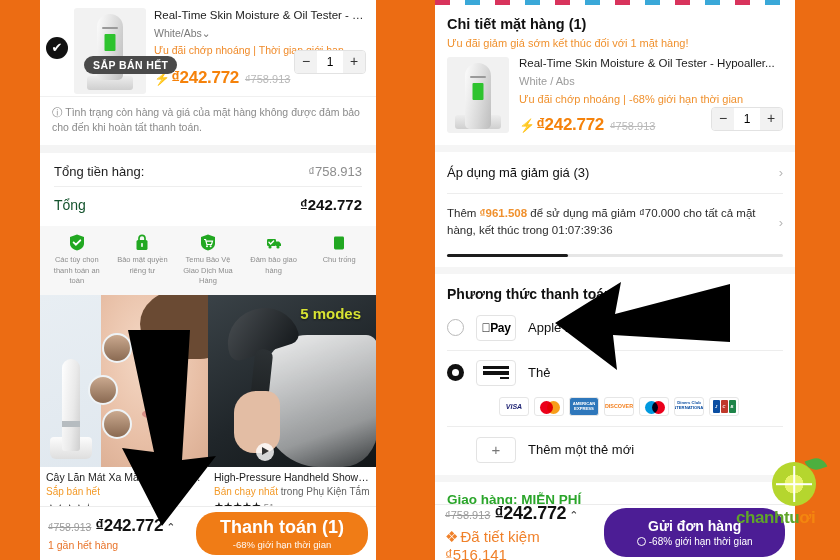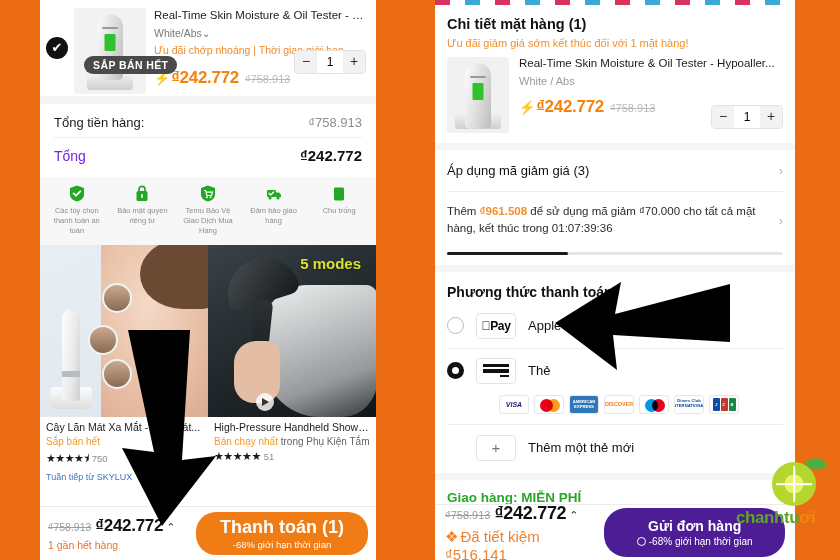--- a/index.html
+++ b/index.html
@@ -54,21 +54,21 @@
 
   .l-notice { font-size: 10.5px; color: #8a8a8a; line-height: 1.45; padding: 8px 12px 10px 12px; border-top: 1px solid #f0f0f0;}
   .sep-gray { height: 8px; background: #f4f4f4; }
 
   .l-sum { padding: 4px 14px 2px 14px; }
   .sum-row { display: flex; justify-content: space-between; align-items: center; padding: 7px 0; font-size: 13px; color: #1c1c1c;}
   .sum-row .val-gray { color: #8d8d8d; }
   .sum-row .val-orange { color: #f5900e; }
   .sum-div { height: 1px; background: #eee; }
   .sum-total { display: flex; justify-content: space-between; align-items: center; padding: 9px 0 11px 0;}
-  .sum-total .lbl { font-size: 14px; color: #6d28d9; }
+  .sum-total .lbl { font-size: 14px; color: #14532d; }
   .sum-total .amt { font-size: 15px; font-weight: bold; color: #111; }
 
   .trust-bar { background: #f7f7f7; display: flex; padding: 8px 4px 9px 4px; }
   .trust { flex: 1; text-align: center; padding: 0 2px; }
   .trust-ic { width: 16px; height: 17px; margin: 0 auto 4px auto; }
   .trust-lbl { font-size: 7.5px; color: #8e8e8e; line-height: 1.35; }
 
   .tiles { display: flex; height: 172px; }
   .tile { width: 50%; position: relative; overflow: hidden; }
   .tile-a { background: linear-gradient(160deg,#e8eef3,#dfe7ee); }
@@ -266,20 +266,21 @@
           <span class="price-old">₫758.913</span>
         </div>
       </div>
       <div class="qty-box">
         <div class="qty-btn">−</div>
         <div class="qty-val">1</div>
         <div class="qty-btn">+</div>
       </div>
     </div>
 
+    <div class="l-notice">ⓘ Tình trạng còn hàng và giá của mặt hàng không được đảm bảo cho đến khi hoàn tất thanh toán.</div>
     <div class="sep-gray"></div>
 
     <div class="l-sum">
       <div class="sum-row">
         <span>Tổng tiền hàng:</span>
         <span class="val-gray">₫758.913</span>
       </div>
       <div class="sum-div"></div>
       <div class="sum-total">
         <span class="lbl">Tổng</span>
@@ -441,20 +442,21 @@
       <div class="r-item">
         <div class="r-thumb">
           <div class="dev-base"></div>
           <div class="dev-body"></div>
           <div class="dev-line"></div>
           <div class="dev-screen"></div>
         </div>
         <div class="r-info">
           <div class="r-title">Real-Time Skin Moisture &amp; Oil Tester - Hypoaller...</div>
           <div class="r-variant">White / Abs</div>
+          <div class="r-promo">Ưu đãi chớp nhoáng | -68% giới hạn thời gian</div>
           <div class="r-priceline">
             <span class="bolt">⚡</span>
             <span class="price-now">₫242.772</span>
             <span class="price-old">₫758.913</span>
           </div>
         </div>
         <div class="qty-box" style="right:0;bottom:14px;">
           <div class="qty-btn">−</div>
           <div class="qty-val">1</div>
           <div class="qty-btn">+</div>

